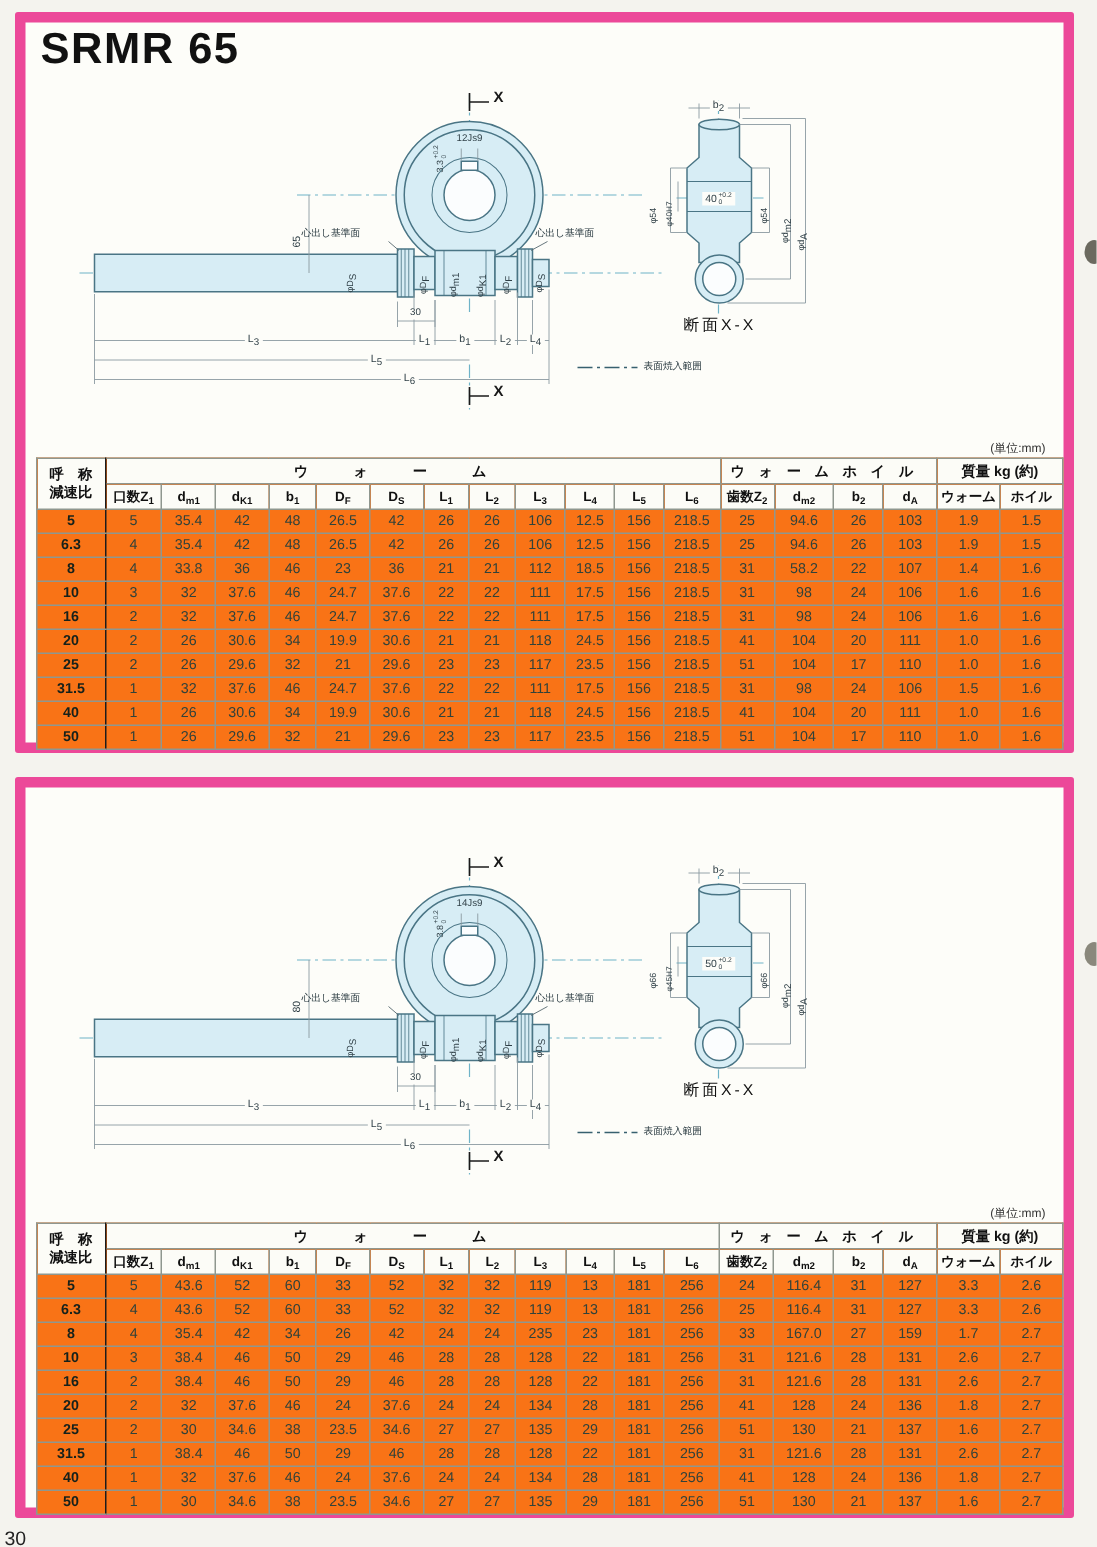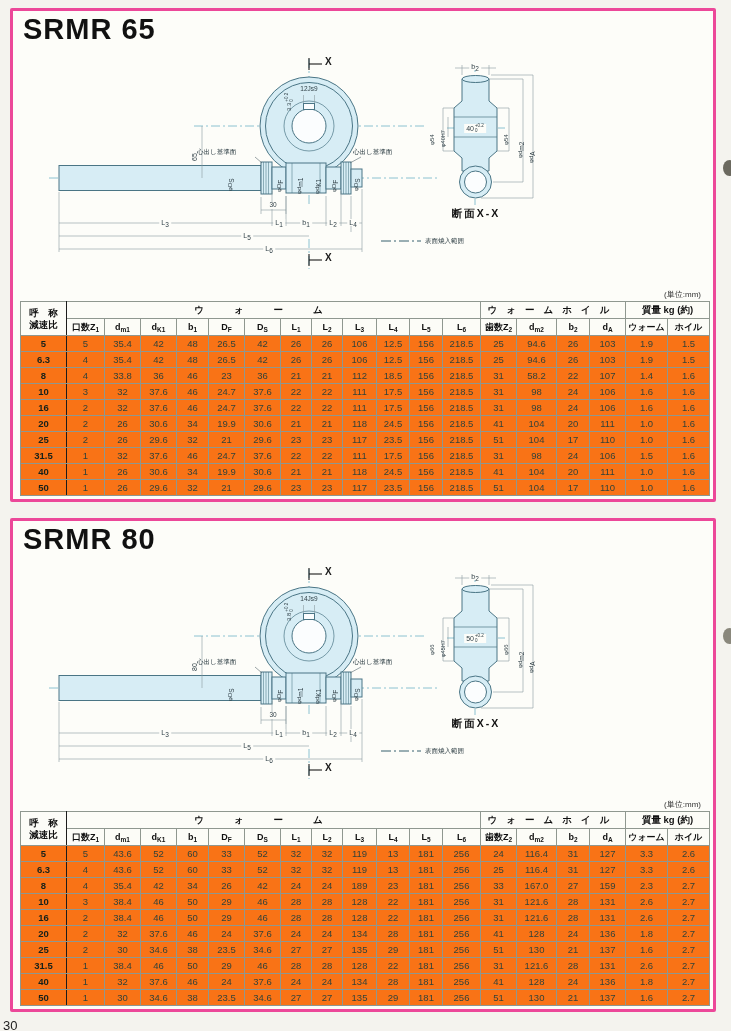--- a/index.html
+++ b/index.html
@@ -5,36 +5,36 @@
   html,body{margin:0;padding:0;}
   body{
     width:731px;height:1031px;position:relative;overflow:hidden;
     background:#f4f3ee;
     font-family:"Liberation Sans", sans-serif;
     color:#222;
   }
   .panel{
     position:absolute;left:10px;width:706px;height:494px;
     background:#fdfdf9;
-    border:3px solid #ec4899;border-radius:2px;
+    border:7px solid #ec4899;border-radius:2px;
     box-sizing:border-box;
   }
   .panel-title{
     position:absolute;left:10px;top:2px;
     font-size:29px;font-weight:bold;letter-spacing:1px;color:#111;
   }
   .drawing{position:absolute;left:6px;top:42px;width:690px;height:228px;}
   .drawing svg{position:absolute;left:0;top:0;}
   .dl{position:absolute;font-size:7px;color:#2f3f46;white-space:nowrap;line-height:1;}
   .ctr{transform:translateX(-50%);}
   .onln{background:#fdfdf9;padding:0 2px;transform:translateX(-50%);}
   .rotl{transform:rotate(-90deg);transform-origin:0 0;font-size:6px;}
   .xlab{font-size:10px;font-weight:bold;color:#1a1a1a;}
   .datum{font-size:6.5px;color:#22333a;}
-  .cap{font-size:10.5px;font-weight:bold;letter-spacing:2px;color:#111;}
+  .cap{font-size:10.5px;font-weight:normal;letter-spacing:2px;color:#111;}
   .legend-t{font-size:6.5px;color:#22333a;}
   .tol{display:inline-flex;flex-direction:column;font-size:4.5px;line-height:1.05;vertical-align:middle;margin-left:1px;}
   .unit-note{position:absolute;right:12px;top:278px;font-size:8px;color:#333;}
   table.spec{
     position:absolute;left:7px;top:290px;border-collapse:collapse;table-layout:fixed;
     border:1.6px solid #1c1c1c;background:#f97316;
   }
   table.spec th,table.spec td{
     border:0.8px solid #8f978f;text-align:center;vertical-align:middle;
     padding:0;overflow:hidden;white-space:nowrap;
@@ -463,21 +463,20 @@
           <td>17</td>
           <td>110</td>
           <td class="sep-l">1.0</td>
           <td>1.6</td>
         </tr>
       </tbody>
     </table>
 </div>
 
 <div class="panel" style="top:518px">
-  <div class="panel-title">SRMR 80</div>
 
   <div class="drawing">
     <svg width="690" height="228" viewBox="0 0 690 228">
       <use href="#draw-shapes"></use>
     </svg>
 
     <span class="dl xlab" style="left:306px;top:4px">X</span>
     <span class="dl xlab" style="left:306px;top:200px">X</span>
     <span class="dl ctr" style="left:290px;top:33px;font-size:6.5px">14Js9</span>
     <span class="dl rotl" style="left:266px;top:58px"><span>3.8</span><span class="tol">
@@ -612,29 +611,29 @@
         <tr>
           <td class="ratio">8</td>
           <td>4</td>
           <td>35.4</td>
           <td>42</td>
           <td>34</td>
           <td>26</td>
           <td>42</td>
           <td>24</td>
           <td>24</td>
-          <td>189</td>
+          <td>235</td>
           <td>23</td>
           <td>181</td>
           <td>256</td>
           <td class="sep-l">33</td>
           <td>167.0</td>
           <td>27</td>
           <td>159</td>
-          <td class="sep-l">2.3</td>
+          <td class="sep-l">1.7</td>
           <td>2.7</td>
         </tr>
         <tr>
           <td class="ratio">10</td>
           <td>3</td>
           <td>38.4</td>
           <td>46</td>
           <td>50</td>
           <td>29</td>
           <td>46</td>

